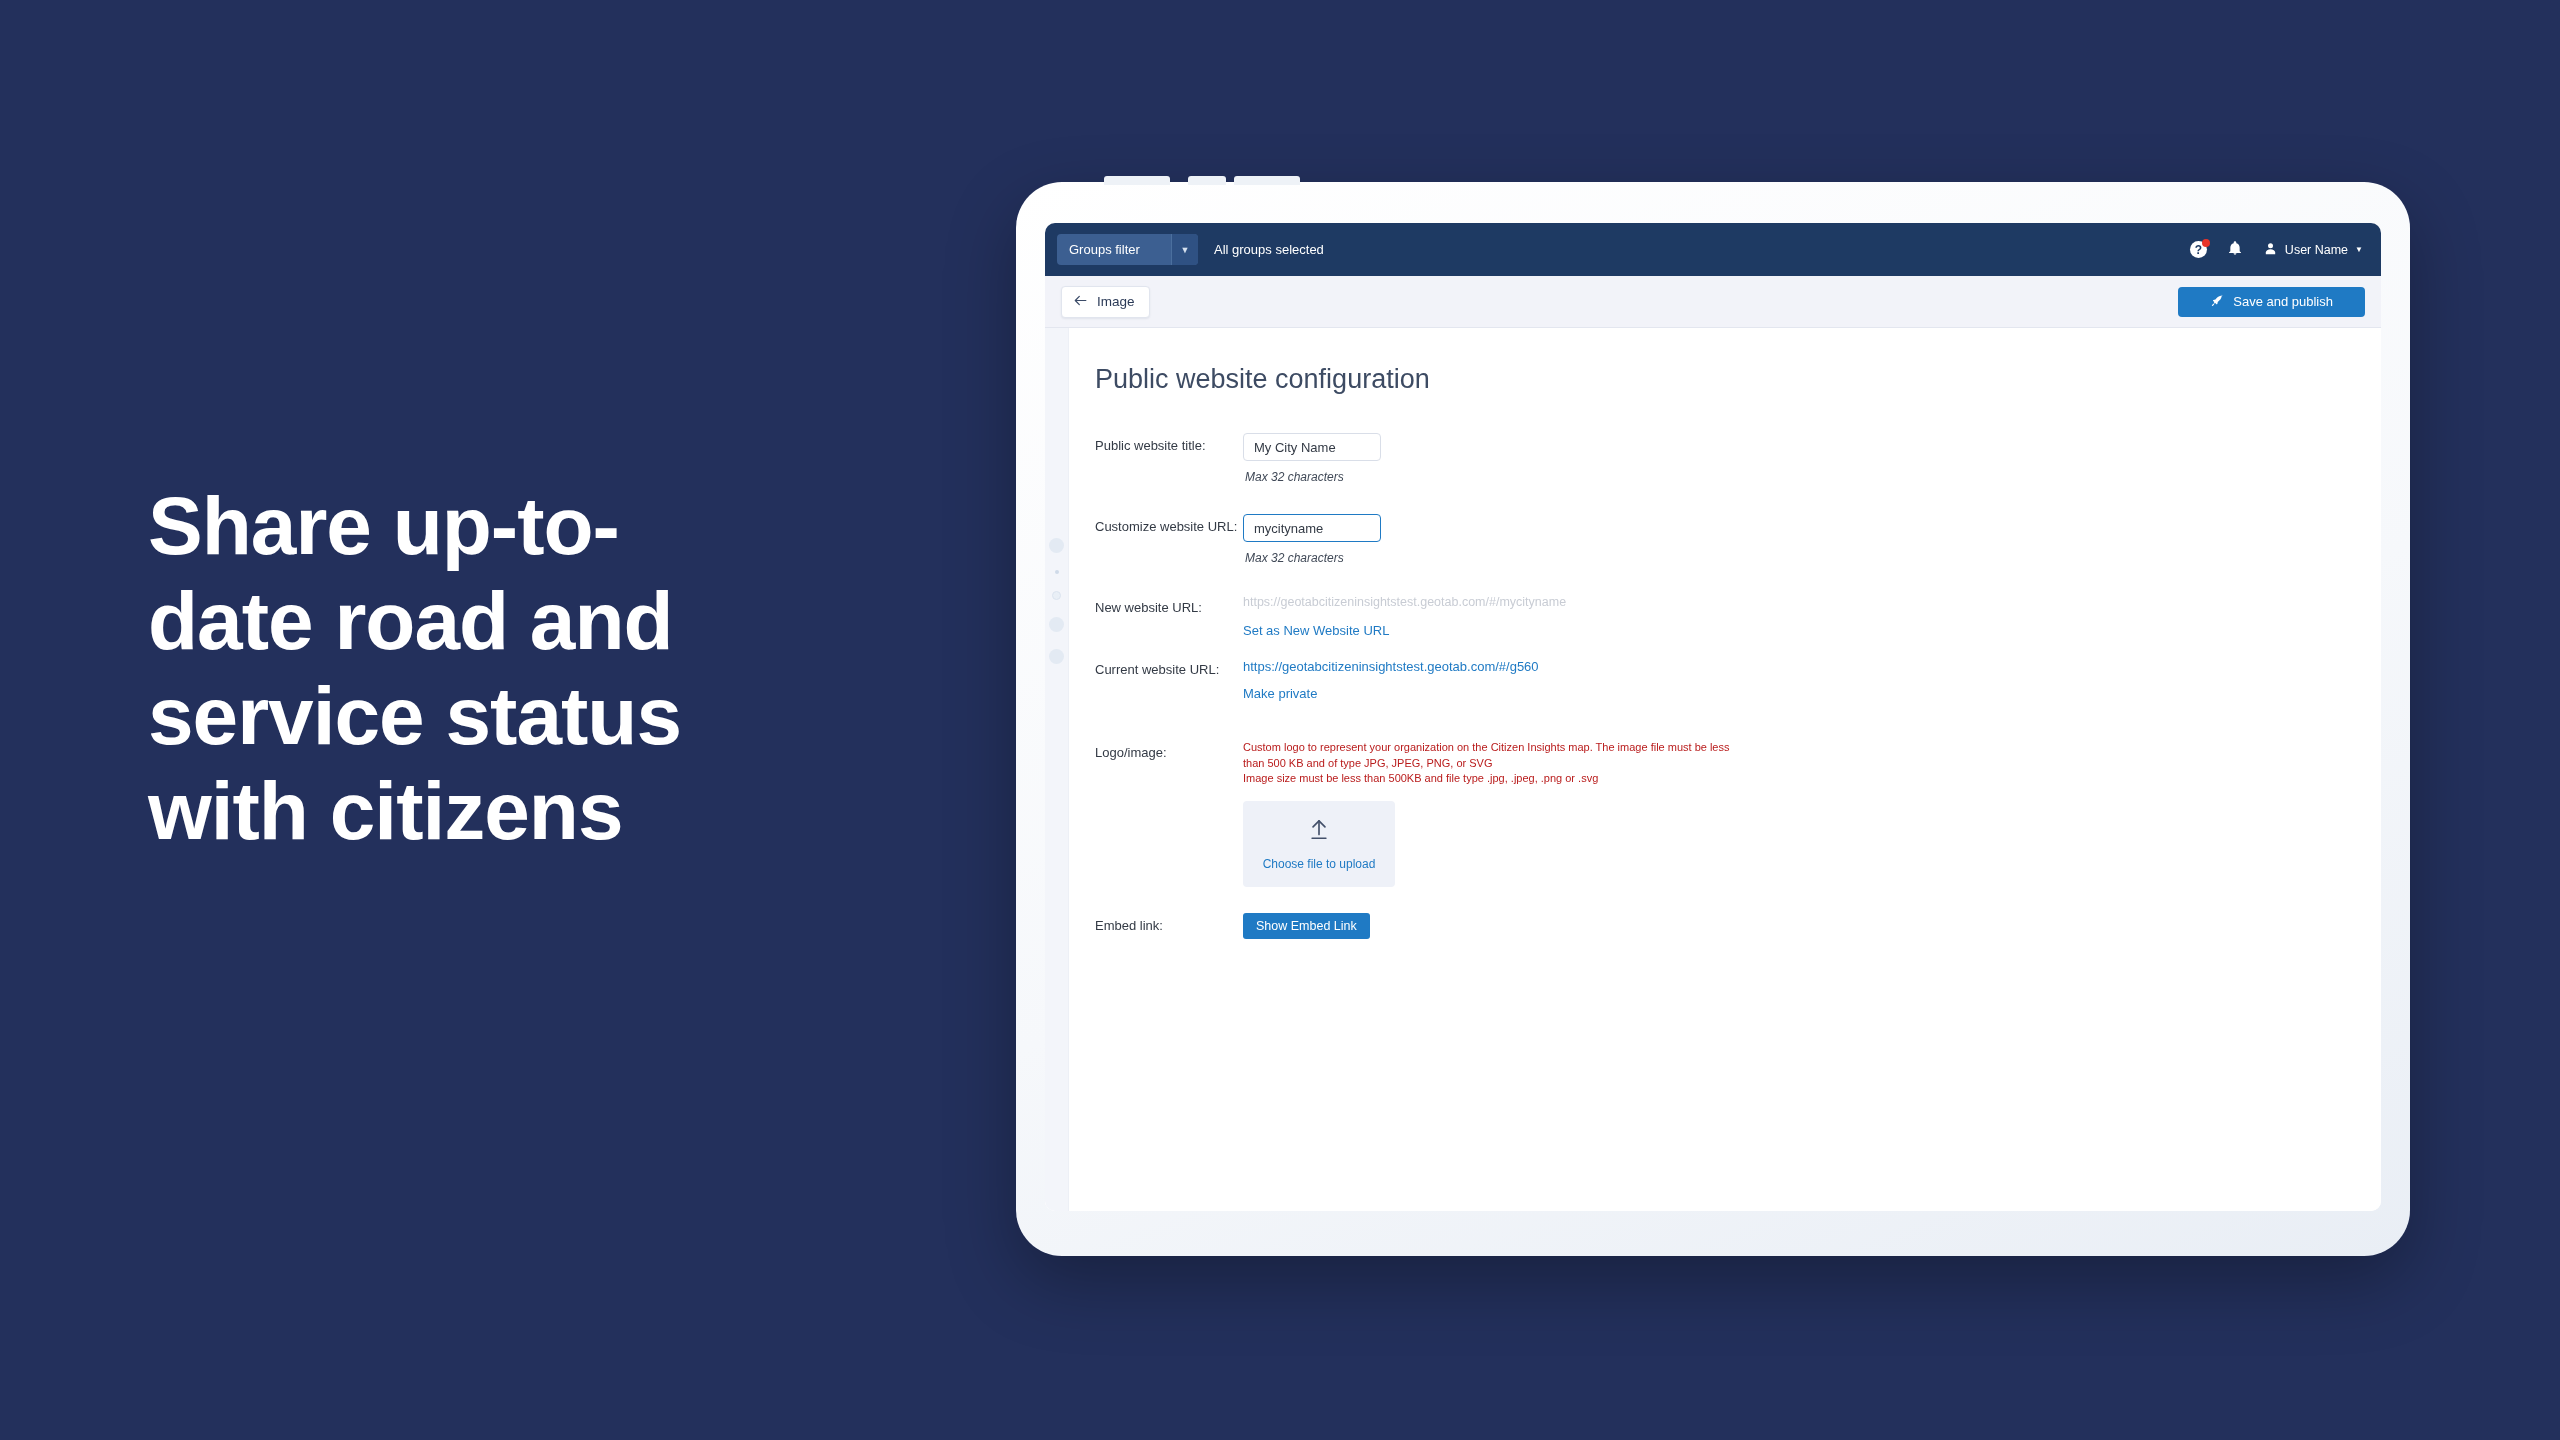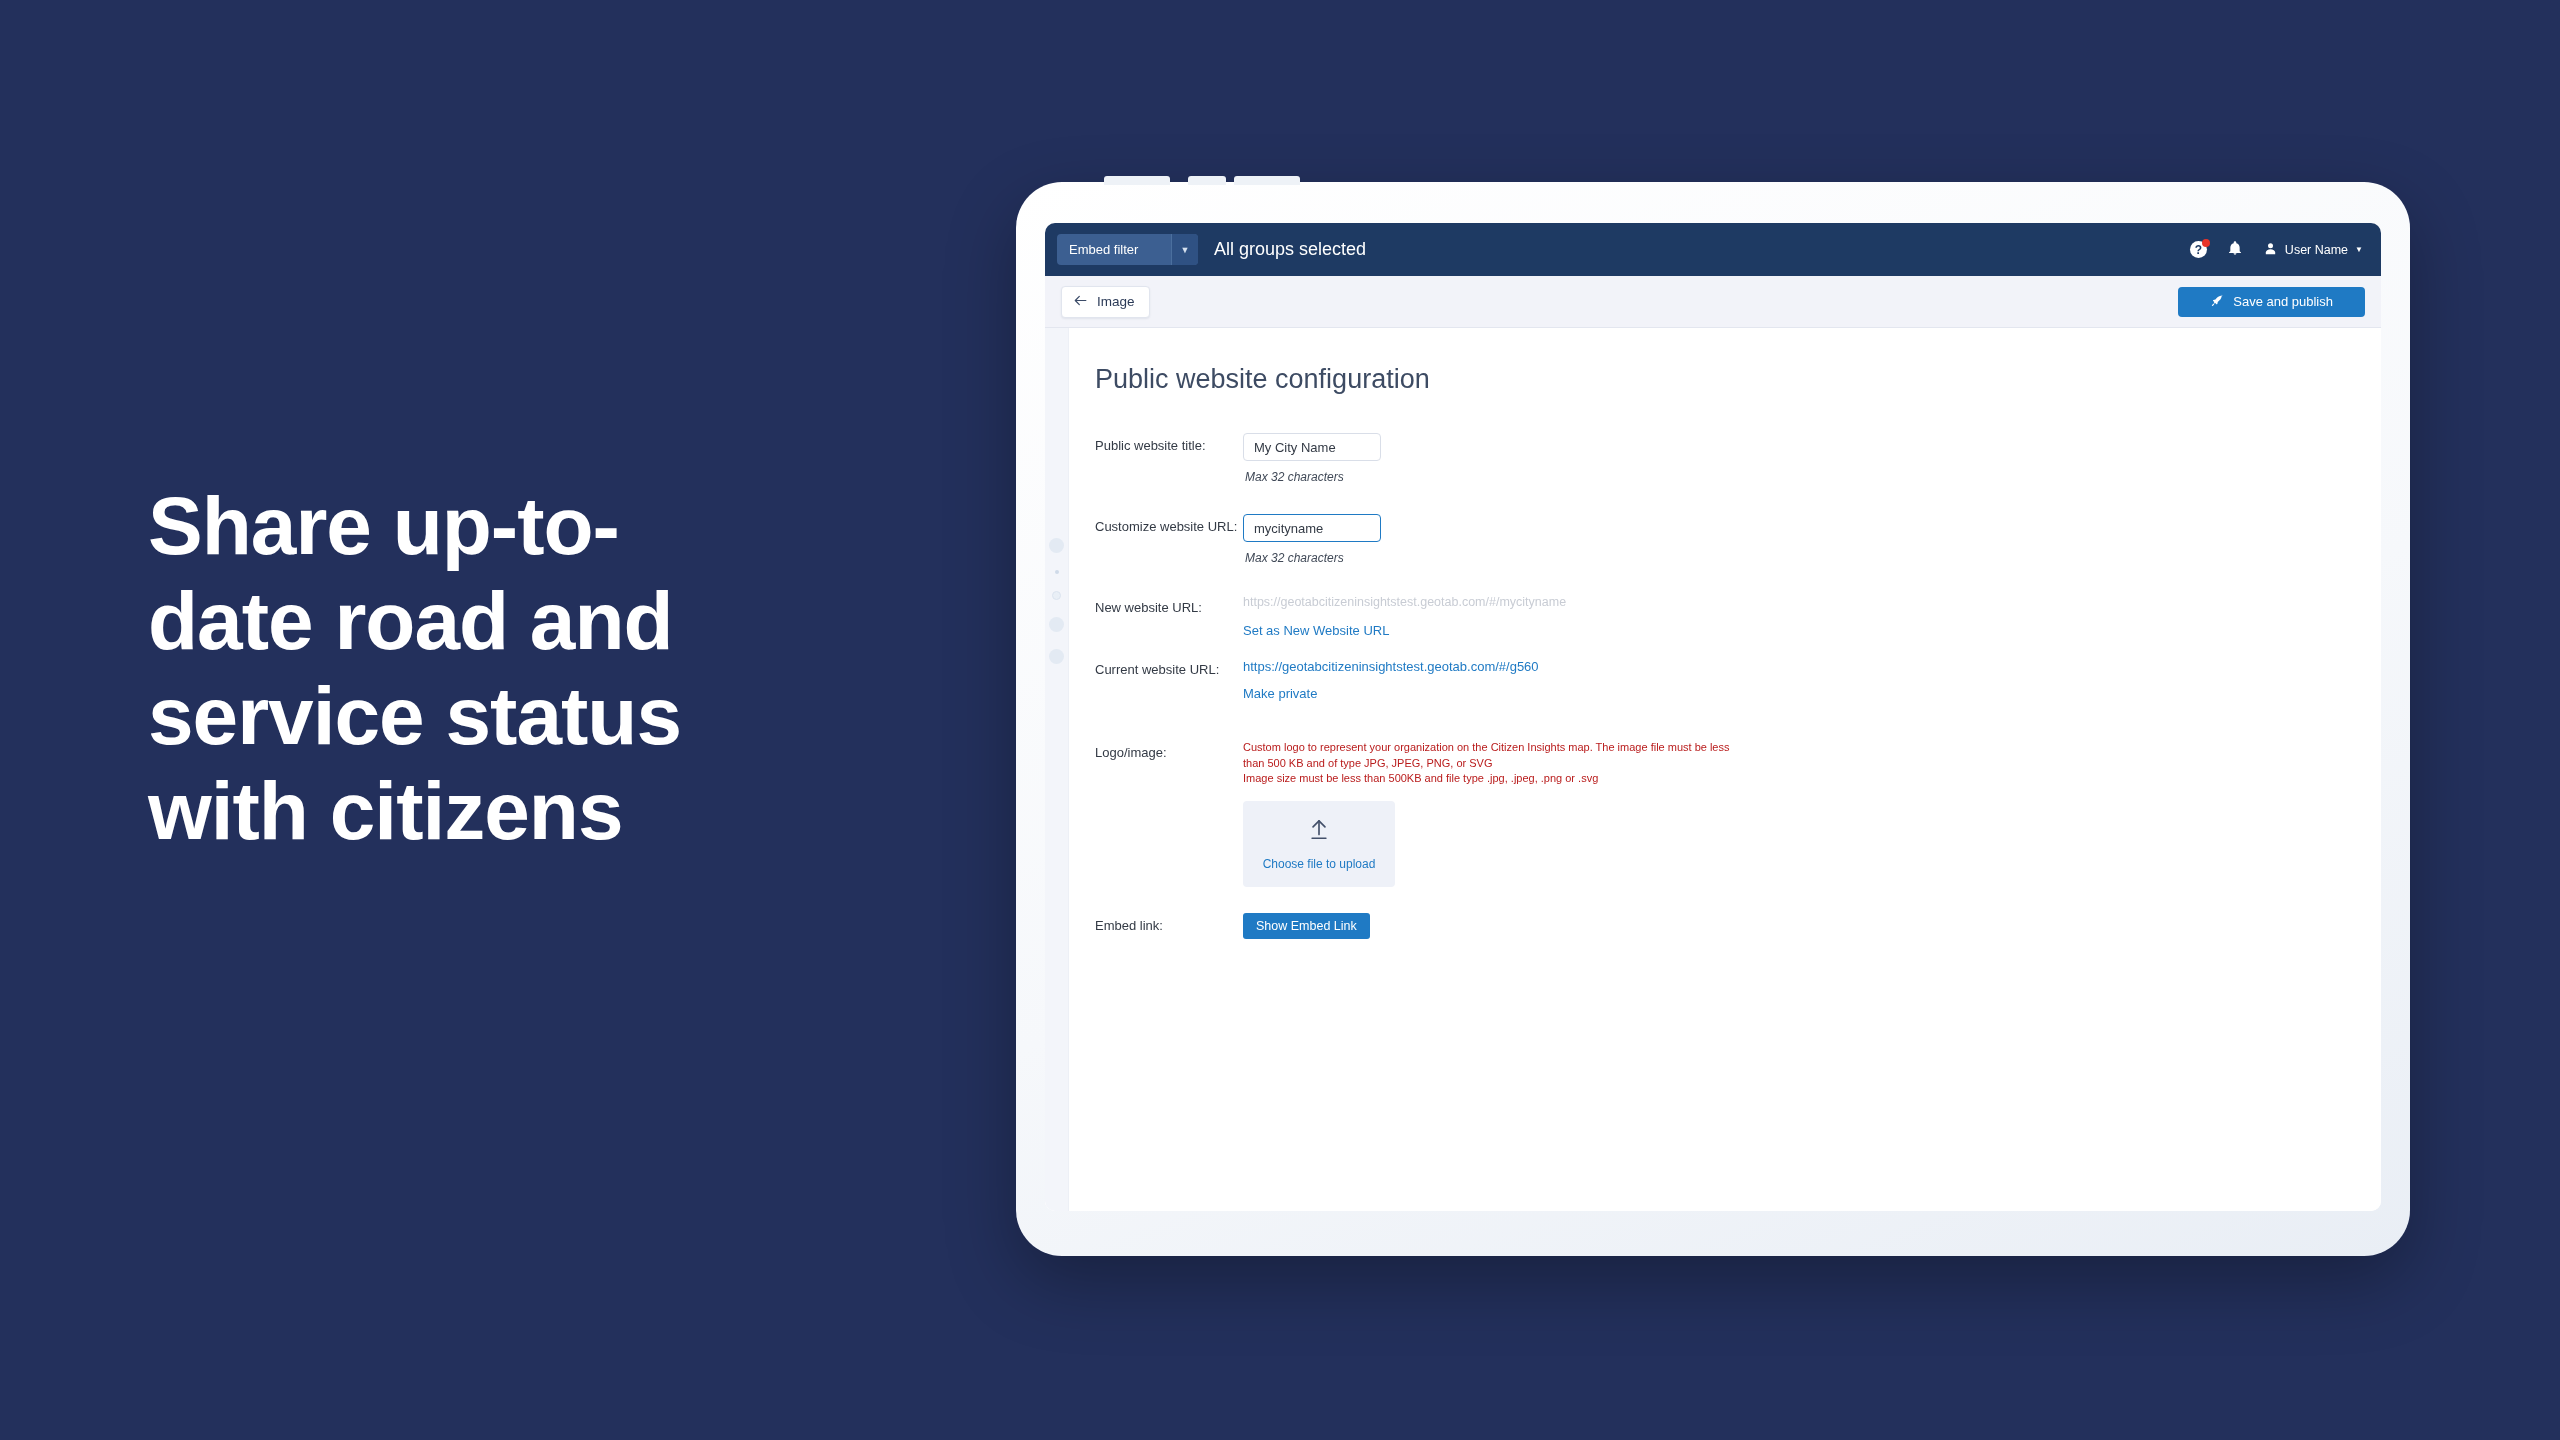--- a/index.html
+++ b/index.html
@@ -99,21 +99,21 @@
     background: #2f5183;
     border-left: 1px solid #4b6f9e;
     display: flex;
     align-items: center;
     justify-content: center;
     color: #d6e1ef;
     font-size: 9px;
   }
   .groups-selected {
     color: #ffffff;
-    font-size: 18px;
+    font-size: 13px;
     margin-left: 16px;
     white-space: nowrap;
   }
   .header-right {
     margin-left: auto;
     display: flex;
     align-items: center;
     gap: 20px;
     padding-right: 18px;
   }
@@ -280,21 +280,21 @@
 
 <div class="tablet">
   <div class="tablet-btn b1"></div>
   <div class="tablet-btn b2"></div>
   <div class="tablet-btn b3"></div>
 
   <div class="screen">
 
     <div class="app-header">
       <div class="groups-filter">
-        <span class="groups-filter-label">Embed filter</span>
+        <span class="groups-filter-label">Groups filter</span>
         <span class="groups-filter-caret">▼</span>
       </div>
       <span class="groups-selected">All groups selected</span>
 
       <div class="header-right">
         <span class="help-wrap">
           <span class="help-icon">?</span>
           <span class="help-dot"></span>
         </span>
         <span class="bell-icon">

